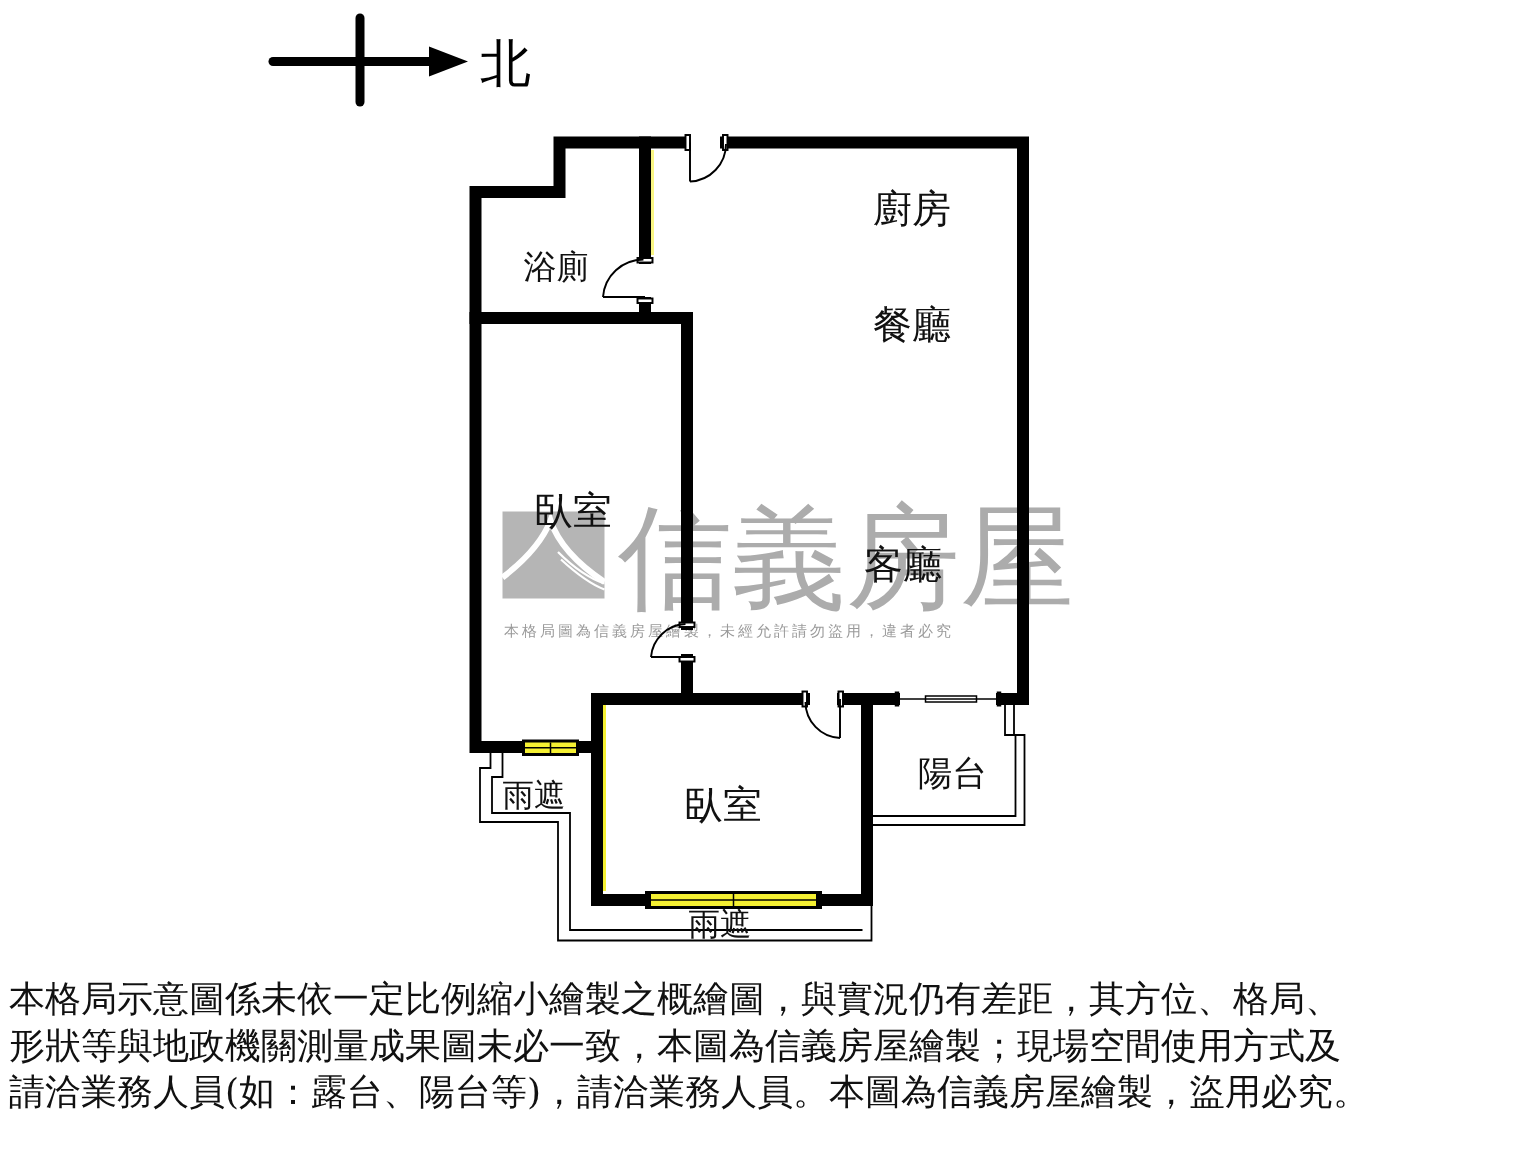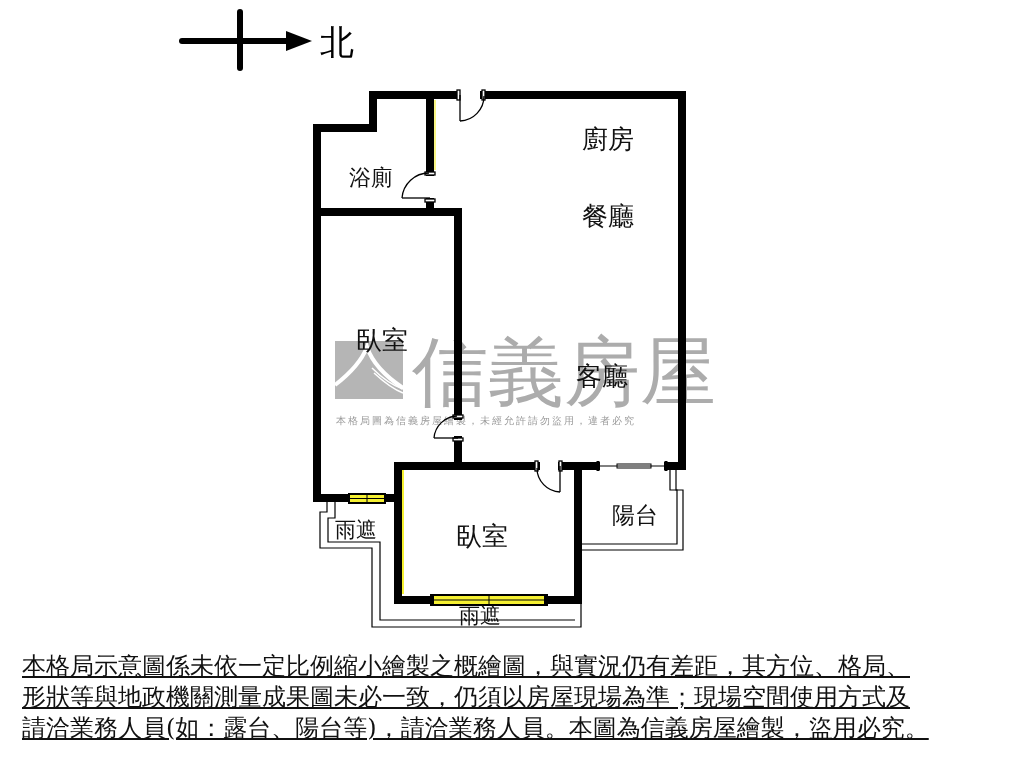--- a/index.html
+++ b/index.html
@@ -3,23 +3,23 @@
 <meta charset="utf-8">
 <style>
   html, body { margin:0; padding:0; background:#ffffff; }
   body { width:1024px; height:768px; position:relative; overflow:hidden;
          font-family: "DejaVu Serif", "Liberation Serif", serif; color:#000; }
   #plan { position:absolute; left:0; top:0; width:1024px; height:640px; }
   .room-label { font-family: "DejaVu Serif", "Liberation Serif", serif; font-size:26px; fill:#111; }
   .wm-big { font-family: "DejaVu Sans", "Liberation Sans", sans-serif; font-size:76px; fill:#9a9a9a; opacity:0.82; }
   .wm-small { font-family: "DejaVu Sans", "Liberation Sans", sans-serif; font-size:10px; fill:#9a9a9a; letter-spacing:2px; }
   .north-label { font-family: "DejaVu Serif", "Liberation Serif", serif; font-size:34px; fill:#000; }
-  #disclaimer { position:absolute; left:22px; top:651px; width:1000px;
+  #disclaimer { position:absolute; left:6px; top:651px; width:1000px;
                 font-family: "DejaVu Serif", "Liberation Serif", serif;
-                font-size:24px; line-height:31px; color:#111;text-decoration:underline; }
+                font-size:24px; line-height:31px; color:#111; }
   #disclaimer div { white-space:nowrap; }
 </style>
 </head>
 <body>
 
 <svg id="plan" viewBox="0 0 1024 640" xmlns="http://www.w3.org/2000/svg">
 
   <g>
     <line x1="182" y1="41" x2="292" y2="41" stroke="#000" stroke-width="6" stroke-linecap="round"></line>
     <line x1="240" y1="12" x2="240" y2="68" stroke="#000" stroke-width="6" stroke-linecap="round"></line>
@@ -128,15 +128,15 @@
     <text class="room-label" x="576" y="385">客廳</text>
     <text class="room-label" x="456" y="545">臥室</text>
     <text class="room-label" x="612" y="523" style="font-size:23px">陽台</text>
     <text class="room-label" x="335" y="537" style="font-size:21px">雨遮</text>
     <text class="room-label" x="459" y="623" style="font-size:21px">雨遮</text>
   </g>
 </svg>
 
 <div id="disclaimer">
   <div>本格局示意圖係未依一定比例縮小繪製之概繪圖，與實況仍有差距，其方位、格局、</div>
-  <div>形狀等與地政機關測量成果圖未必一致，仍須以房屋現場為準；現場空間使用方式及</div>
+  <div>形狀等與地政機關測量成果圖未必一致，本圖為信義房屋繪製；現場空間使用方式及</div>
   <div>請洽業務人員(如：露台、陽台等)，請洽業務人員。本圖為信義房屋繪製，盜用必究。</div>
 </div>
 
 </body></html>

